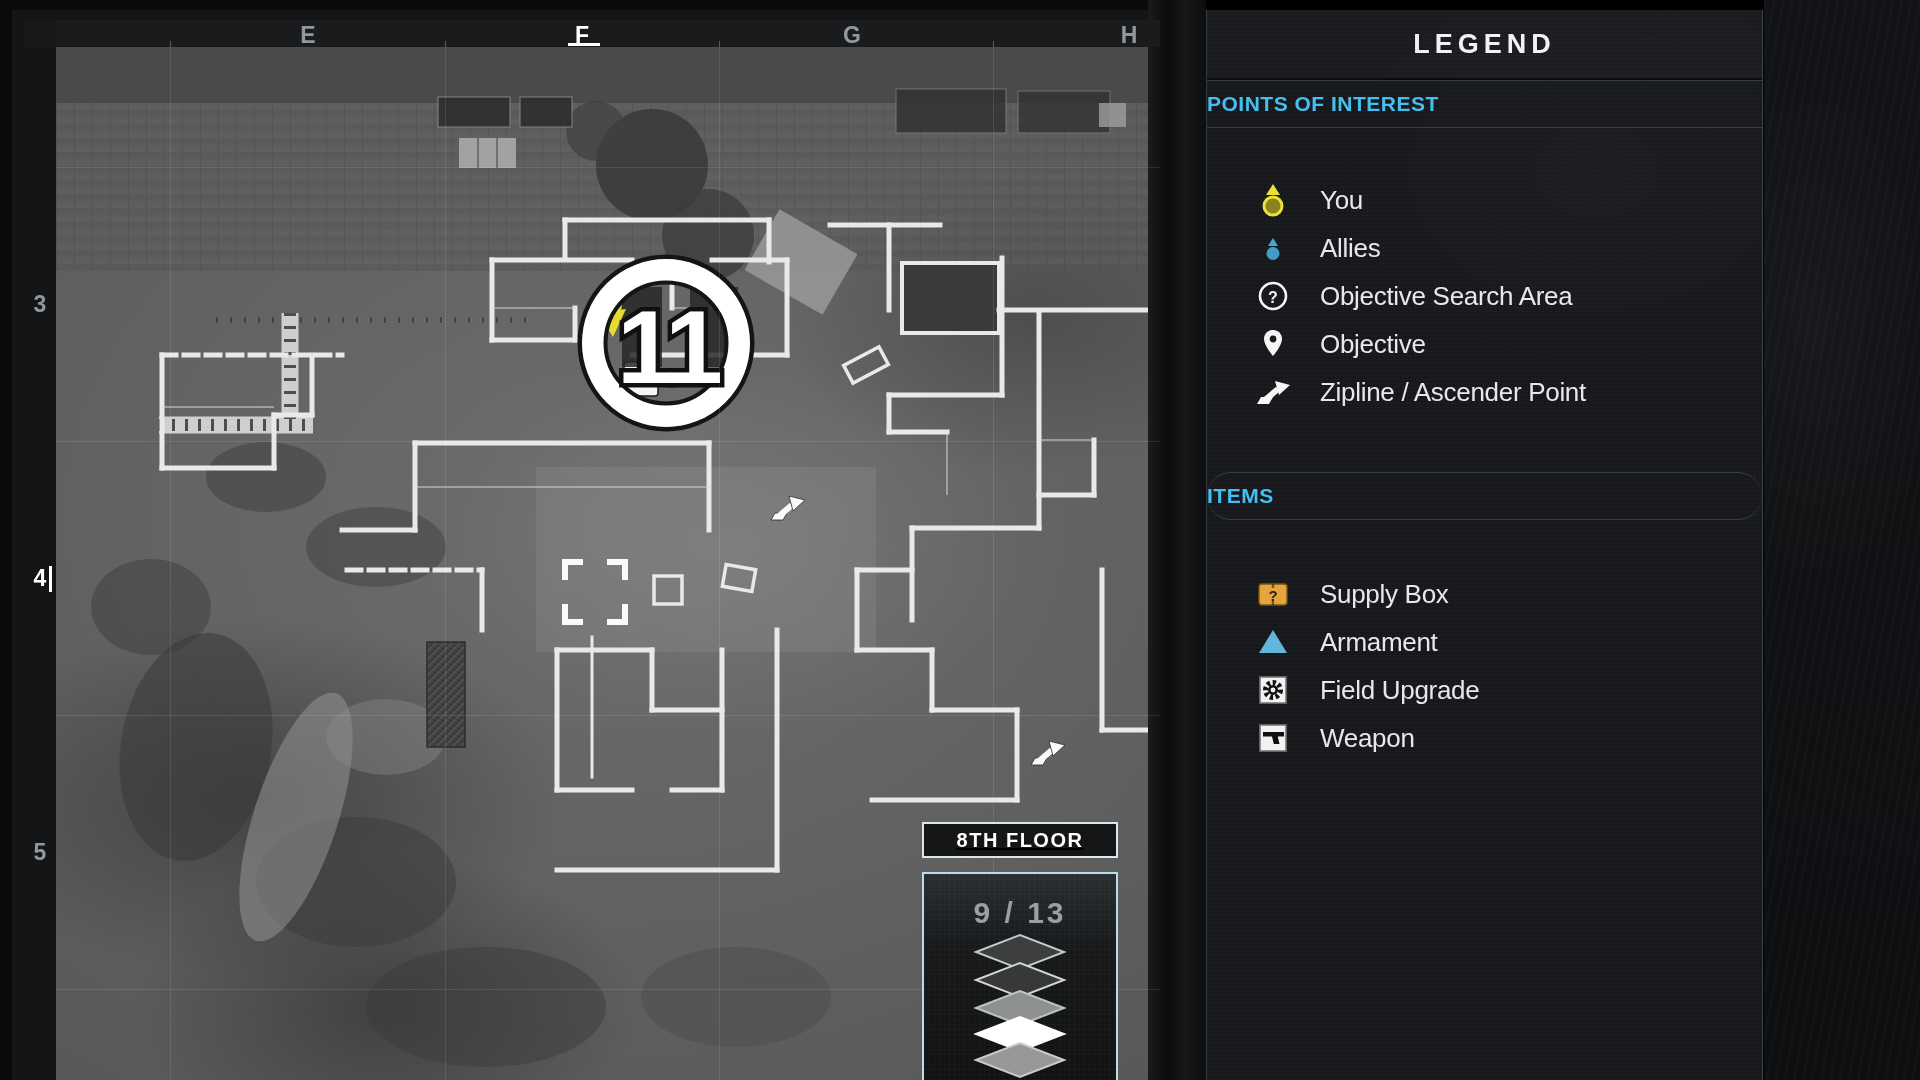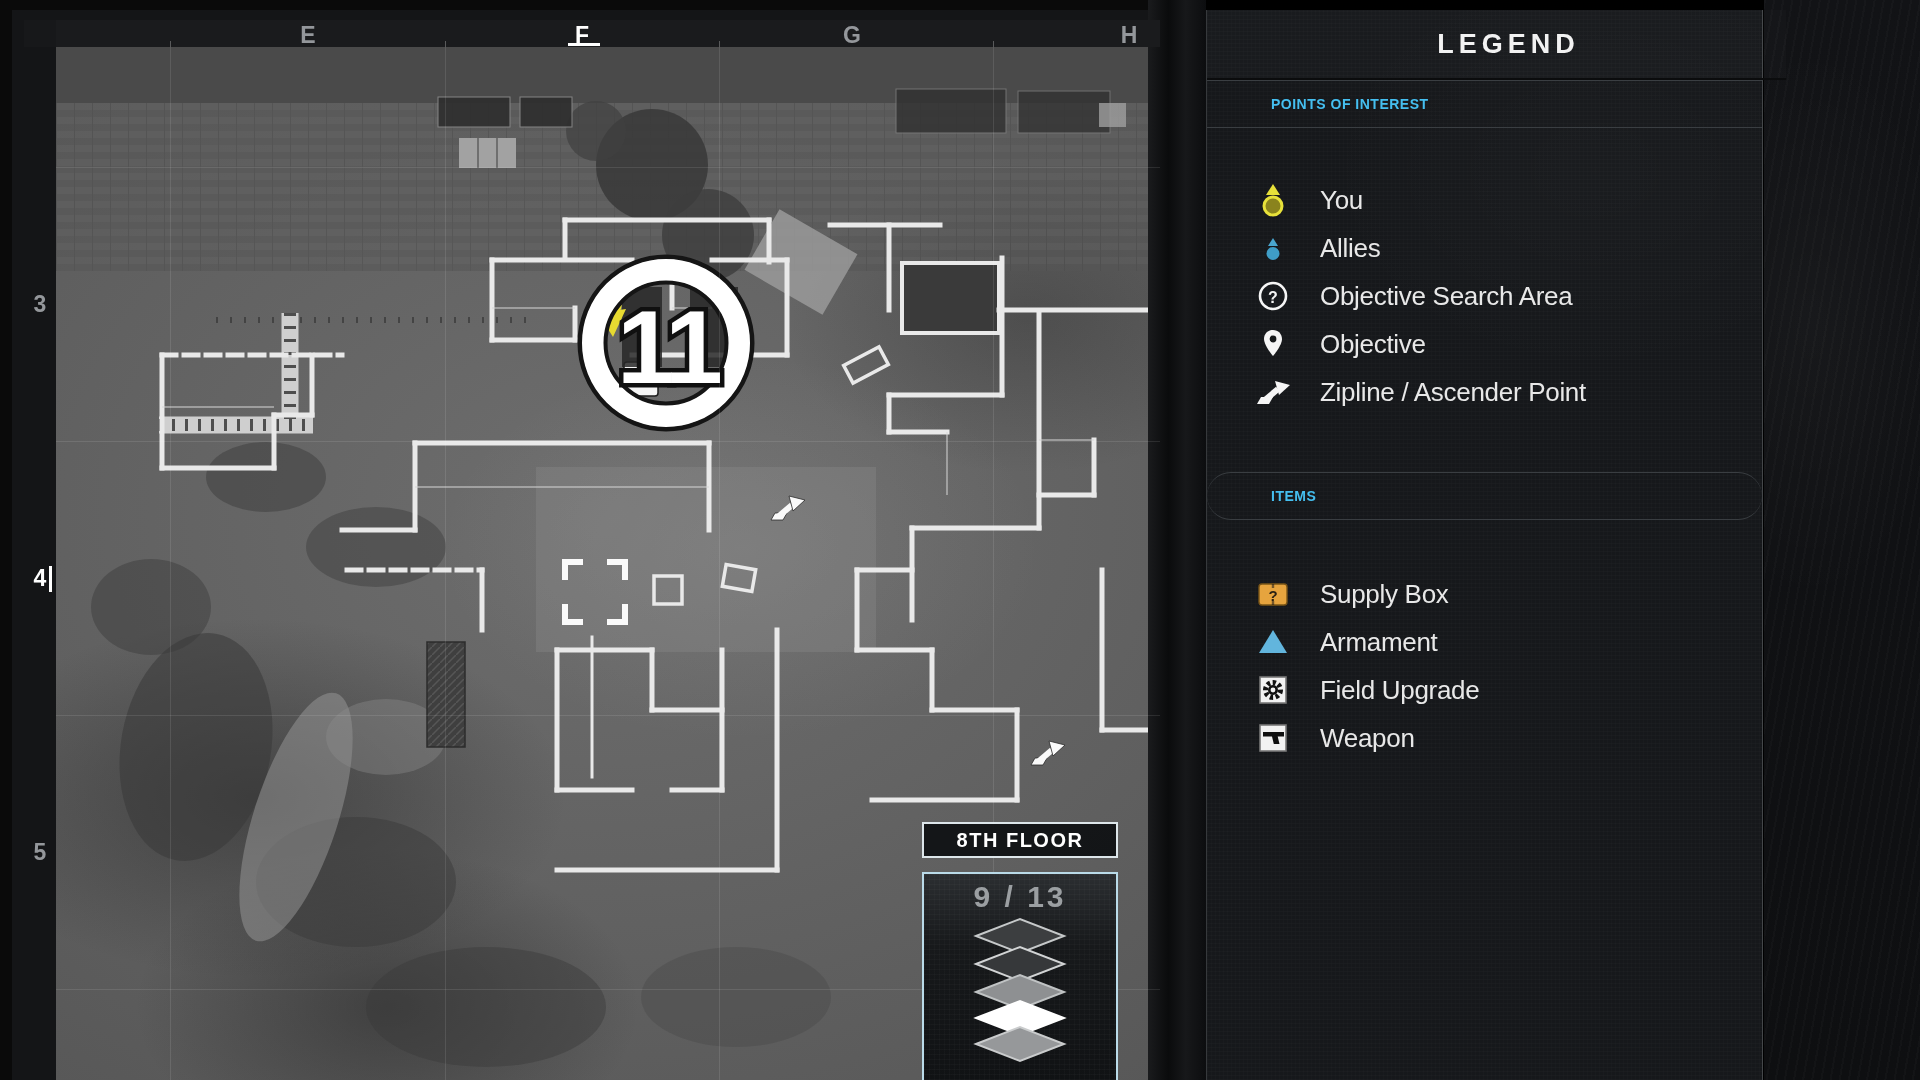--- a/index.html
+++ b/index.html
@@ -28,45 +28,45 @@
       radial-gradient(380px 240px at 88% 26%, rgba(25,25,25,.28), transparent 65%),
       radial-gradient(1200px 900px at 50% 45%, rgba(130,130,130,.18), rgba(0,0,0,.22)),
       #696969;}
   #map-image svg{position:absolute;left:0;top:0;}
   .cellline-v{top:37px;height:1043px;width:1px;background:rgba(255,255,255,.10);z-index:5;}
   .cellline-h{left:44px;width:1104px;height:1px;background:rgba(255,255,255,.10);z-index:5;}
 
   
   #floor-label-box{left:922px;top:822px;width:196px;height:36px;z-index:9;
     background:rgba(14,16,18,.93);border:2px solid #dde6ea;box-sizing:border-box;
-    display:flex;align-items:center;justify-content:center;}
+    display:flex;align-items:center;justify-content:center;text-decoration:underline;}
   #floor-label-box span{color:#fff;font-weight:bold;font-size:20px;letter-spacing:1.5px;}
   #floor-stack-box{left:922px;top:872px;width:196px;height:208px;z-index:9;box-sizing:border-box;
     border:2px solid #badbe9;border-bottom:none;
     background:
       repeating-linear-gradient(0deg, rgba(255,255,255,.025) 0 1px, transparent 1px 5px),
       repeating-linear-gradient(90deg, rgba(255,255,255,.02) 0 1px, transparent 1px 5px),
       linear-gradient(180deg,#2b2e31,#17191b 35%,#101214);}
-  #floor-count{width:100%;text-align:center;margin-top:6px;color:#9b9fa2;font-weight:bold;
+  #floor-count{width:100%;text-align:center;margin-top:22px;color:#9b9fa2;font-weight:bold;
     font-size:30px;letter-spacing:3px;}
 
   
   #legend-panel{left:1206px;top:10px;width:557px;height:1070px;z-index:9;
     border-left:1px solid #36393c;border-right:1px solid #44474a;box-sizing:border-box;
     background:
       repeating-linear-gradient(0deg, rgba(255,255,255,.014) 0 1px, transparent 1px 4px),
       repeating-linear-gradient(90deg, rgba(255,255,255,.012) 0 1px, transparent 1px 4px),
       radial-gradient(400px 300px at 70% 15%, rgba(255,255,255,.02), transparent 70%),
       #16181b;}
   #legend-header{left:0;top:0;width:100%;height:68px;border-bottom:2px solid #0b0c0d;
-    display:flex;align-items:center;justify-content:center;background:rgba(255,255,255,.015);padding-left:24px;}
+    display:flex;align-items:center;justify-content:center;background:rgba(255,255,255,.015);}
   #legend-header span{color:#f2f2f2;font-size:27px;font-weight:bold;letter-spacing:5px;}
   .section-heading-band{left:0;width:100%;height:48px;border-top:1px solid #3a3e42;border-bottom:1px solid #3a3e42;
     display:flex;align-items:center;box-sizing:border-box;}
-  .section-heading-band span{margin-left:64px;color:#45bff0;font-size:14px;font-weight:bold;letter-spacing:.5px;}
+  .section-heading-band span{color:#45bff0;font-size:21px;font-weight:bold;letter-spacing:.5px;}
   .legend-row{left:0;width:100%;height:48px;}
   .legend-row .icon{position:absolute;left:46px;top:4px;width:40px;height:40px;}
   .legend-row .lbl{position:absolute;left:113px;top:50%;transform:translateY(-50%);
     color:#e8e8e8;font-size:26px;letter-spacing:-0.3px;}
 
   
   #right-zone{left:1764px;top:0;width:156px;height:1080px;
     background:
       repeating-linear-gradient(100deg, rgba(255,255,255,.018) 0 2px, transparent 2px 9px),
       radial-gradient(200px 400px at 30% 30%, rgba(255,255,255,.03), transparent 70%),

